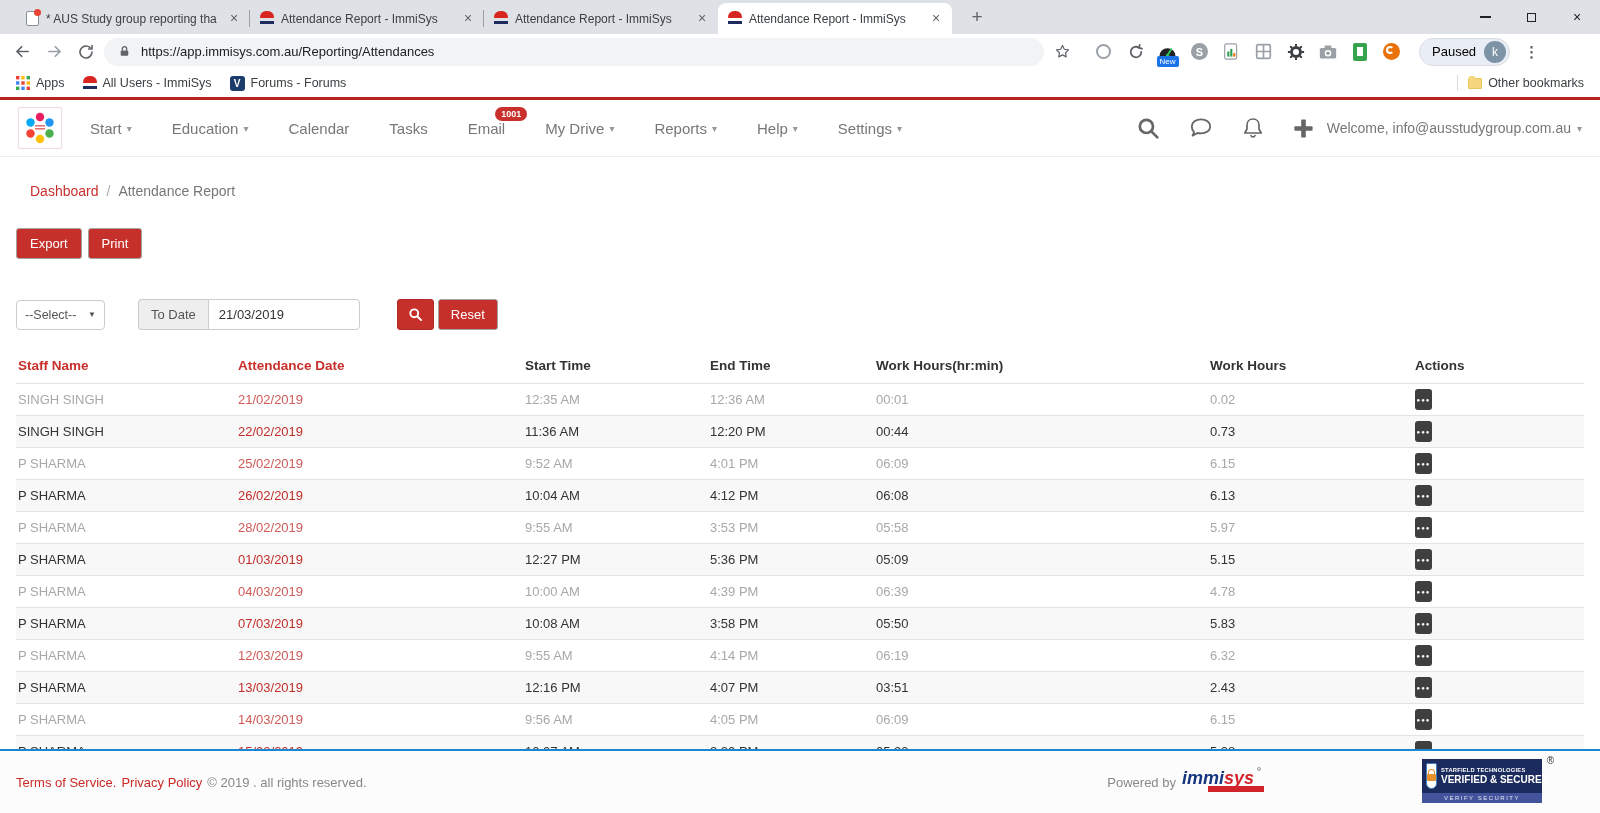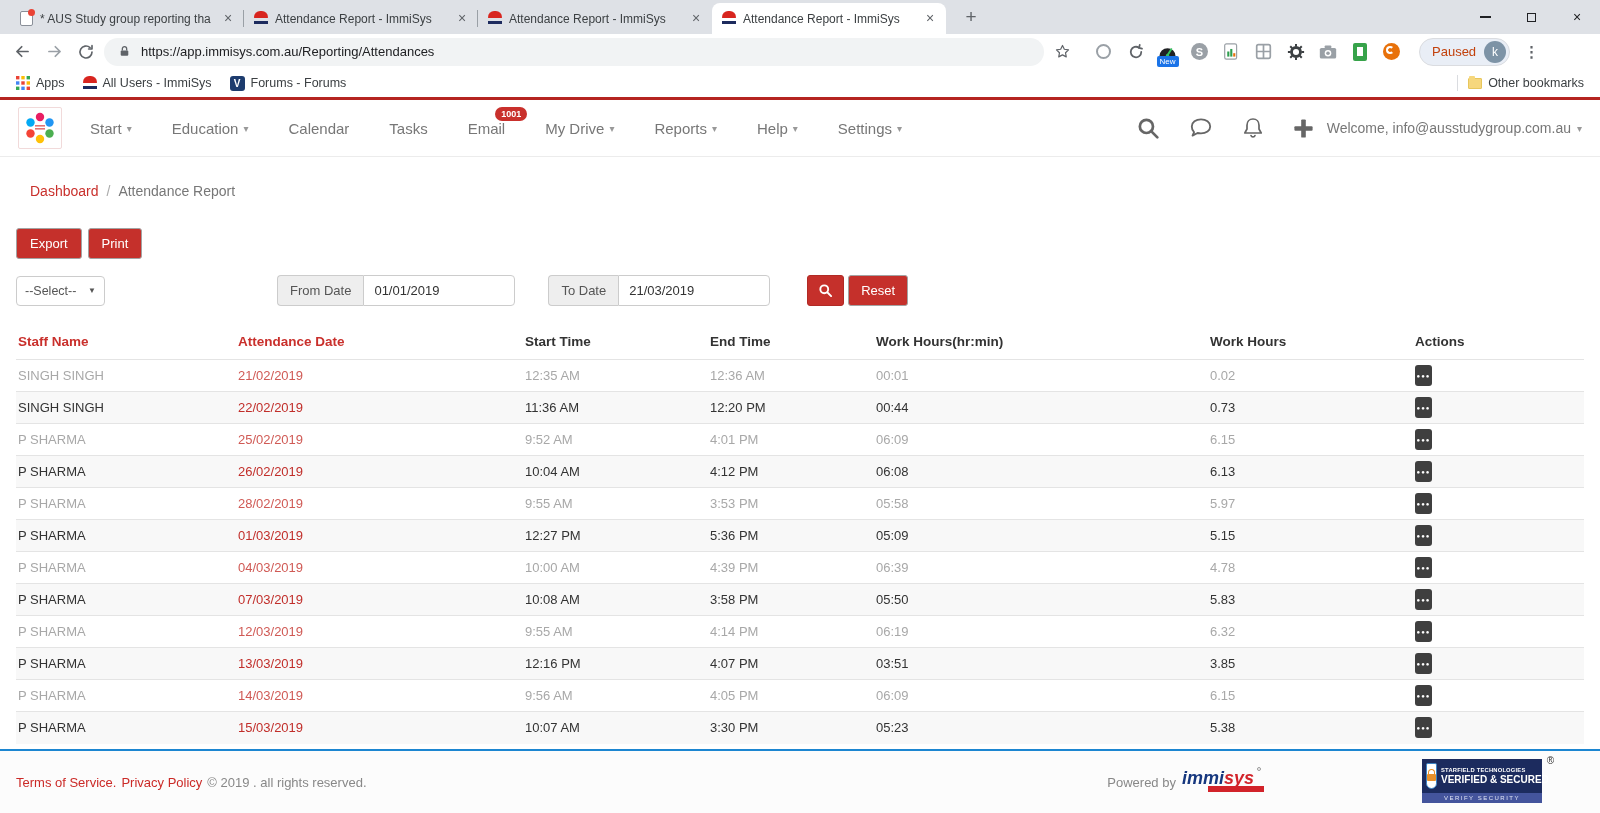--- a/index.html
+++ b/index.html
@@ -1,20 +1,20 @@
 <!DOCTYPE html>
 <html><head>
 <meta charset="utf-8">
 <style>
   * { box-sizing: border-box; margin: 0; padding: 0; }
   html,body { width:1600px; height:813px; }
   body { font-family:"Liberation Sans", sans-serif; background:#fff; overflow:hidden; position:relative; }
 
   
-  .tabbar { height:34px; background:#dee1e6; display:flex; align-items:flex-end; padding-left:10px; }
+  .tabbar { height:34px; background:#dee1e6; display:flex; align-items:flex-end; padding-left:16px; }
   .tab { width:234px; height:31px; display:flex; align-items:center; gap:7px; padding:0 8px 0 10px;
          font-size:12px; color:#3c4043; border-radius:8px 8px 0 0; position:relative; cursor:default; }
   .tab:not(.active):before { content:""; position:absolute; left:-1px; top:7px; bottom:7px; width:1px; background:#9aa0a6; }
   .tab:first-child:before { display:none; }
   .tab.active { background:#fff; }
   .tab .title { flex:1; overflow:hidden; white-space:nowrap; text-overflow:clip; }
   .tab .close { color:#5f6368; font-size:14px; width:16px; height:16px; line-height:15px; text-align:center; border-radius:50%; }
   .fav-doc { width:13px; height:15px; background:#fff; border:1px solid #8a8f98; border-radius:2px; position:relative; flex:none; }
   .fav-doc i { position:absolute; right:-3px; top:-3px; width:7px; height:7px; border-radius:50%; background:#ea4335; }
   .fav-immisys { width:14px; height:15px; flex:none; display:flex; flex-direction:column; }
@@ -39,21 +39,21 @@
   .newbadge { position:absolute; left:50%; transform:translateX(-50%); top:14px; background:#1a73e8; color:#fff;
               font-size:8px; font-weight:normal; padding:1px 3px; border-radius:2px; z-index:5; }
   .skype { width:17px; height:17px; border-radius:50%; background:#9aa0a6; color:#fff; font-weight:bold; font-size:11px;
            display:flex; align-items:center; justify-content:center; }
   .phoneext { width:14px; height:18px; background:#37a34a; border-radius:2px; display:flex; align-items:center; justify-content:center; }
   .phoneext i { width:6px; height:9px; background:#fff; display:block; }
   .orangeext { width:17px; height:17px; border-radius:50%; background:#e8710a; position:relative; }
   .orangeext i { position:absolute; left:3px; top:3px; width:8px; height:8px; border-radius:50%; border:2px solid #fff; border-right-color:transparent; }
   .profile-pill { display:flex; align-items:center; gap:8px; background:#e9eef6; border:1px solid #dadce0; border-radius:15px;
                   padding:2px 3px 2px 12px; margin-left:14px; }
-  .profile-pill .ptext { color:#c2410c; font-size:13px; }
+  .profile-pill .ptext { color:#000000; font-size:13px; }
   .avatar { width:22px; height:22px; border-radius:50%; background:#7d93a6; color:#fff; font-size:12px; display:flex;
             align-items:center; justify-content:center; }
   .kebab { color:#5f6368; font-size:15px; font-weight:bold; margin-left:10px; letter-spacing:0; }
 
   .bookmarksbar { height:28px; background:#fff; display:flex; align-items:center; padding:0 10px; gap:6px; font-size:12.5px; color:#3c4043; }
   .bm { display:flex; align-items:center; gap:6px; padding:2px 6px; border-radius:4px; }
   .bm-forums { width:15px; height:15px; background:#1d3c6e; border-radius:3px; color:#fff; font-size:10px; font-weight:bold;
                display:flex; align-items:center; justify-content:center; }
   .bm-right { margin-left:auto; display:flex; align-items:center; gap:4px;justify-content:space-between; }
   .bm-sep { width:1px; height:16px; background:#dadce0; }
@@ -75,21 +75,21 @@
   .content { padding:0 16px; }
   .breadcrumb { margin:26px 0 0 14px; font-size:14px; display:flex; gap:8px; align-items:center; }
   .breadcrumb .home { color:#c9302c; }
   .breadcrumb .sep { color:#aaa; }
   .breadcrumb .current { color:#777; }
 
   .toolbar { margin-top:29px; display:flex; gap:6px; }
   .btn-red { background:#c5302b; border:1px solid #a3a3a3; color:#fff; font-size:13px; padding:7px 13px; border-radius:3px;
              font-family:inherit; cursor:pointer; }
 
-  .filterrow { margin-top:16px; height:31px; display:flex; align-items:center; }
+  .filterrow { margin-top:40px; height:31px; display:flex; align-items:center; }
   .select { width:89px; height:30px; border:1px solid #ccc; border-radius:4px; background:#fff; display:flex; align-items:center;
             justify-content:space-between; padding:0 8px; font-size:12.5px; color:#555; }
   .select .arr { font-size:8px; color:#555; }
   .igroup { display:flex; height:31px; }
   .igroup .addon { background:#eee; border:1px solid #ccc; border-right:none; border-radius:4px 0 0 4px; display:flex;
                    align-items:center; padding:0 12px; font-size:13px; color:#555; }
   .igroup input { width:152px; border:1px solid #ccc; border-radius:0 4px 4px 0; padding:0 10px; font-size:13px; color:#333;
                   font-family:inherit; outline:none; }
   .g1 { margin-left:172px; }
   .g2 { margin-left:33px; }
@@ -411,24 +411,20 @@
 
   <div class="toolbar">
     <button class="btn-red">Export</button>
     <button class="btn-red">Print</button>
   </div>
 
   <div class="filterrow">
     <div class="select">
       <span>--Select--</span>
       <span class="arr">▼</span>
-    </div>
-    <div class="igroup g1">
-      <span class="addon">From Date</span>
-      <input value="01/01/2019" style="">
     </div>
     <div class="igroup g2">
       <span class="addon">To Date</span>
       <input value="21/03/2019" style="">
     </div>
     <button class="searchbtn">
       <svg width="15" height="15" viewBox="0 0 24 24" fill="none" stroke="#fff" stroke-width="3" stroke-linecap="round">
           <circle cx="10" cy="10" r="6.3"></circle>
           <line x1="15.2" y1="15.2" x2="21" y2="21"></line>
         </svg>
@@ -574,21 +570,21 @@
               <span class="dots">●●●</span>
             </button>
           </td>
         </tr>
         <tr class="row-dark">
           <td>P SHARMA</td>
           <td class="date">13/03/2019</td>
           <td>12:16 PM</td>
           <td>4:07 PM</td>
           <td>03:51</td>
-          <td>3.85</td>
+          <td>2.43</td>
           <td>
             <button class="actions-btn">
               <span class="dots">●●●</span>
             </button>
           </td>
         </tr>
         <tr class="row-light">
           <td>P SHARMA</td>
           <td class="date">14/03/2019</td>
           <td>9:56 AM</td>

